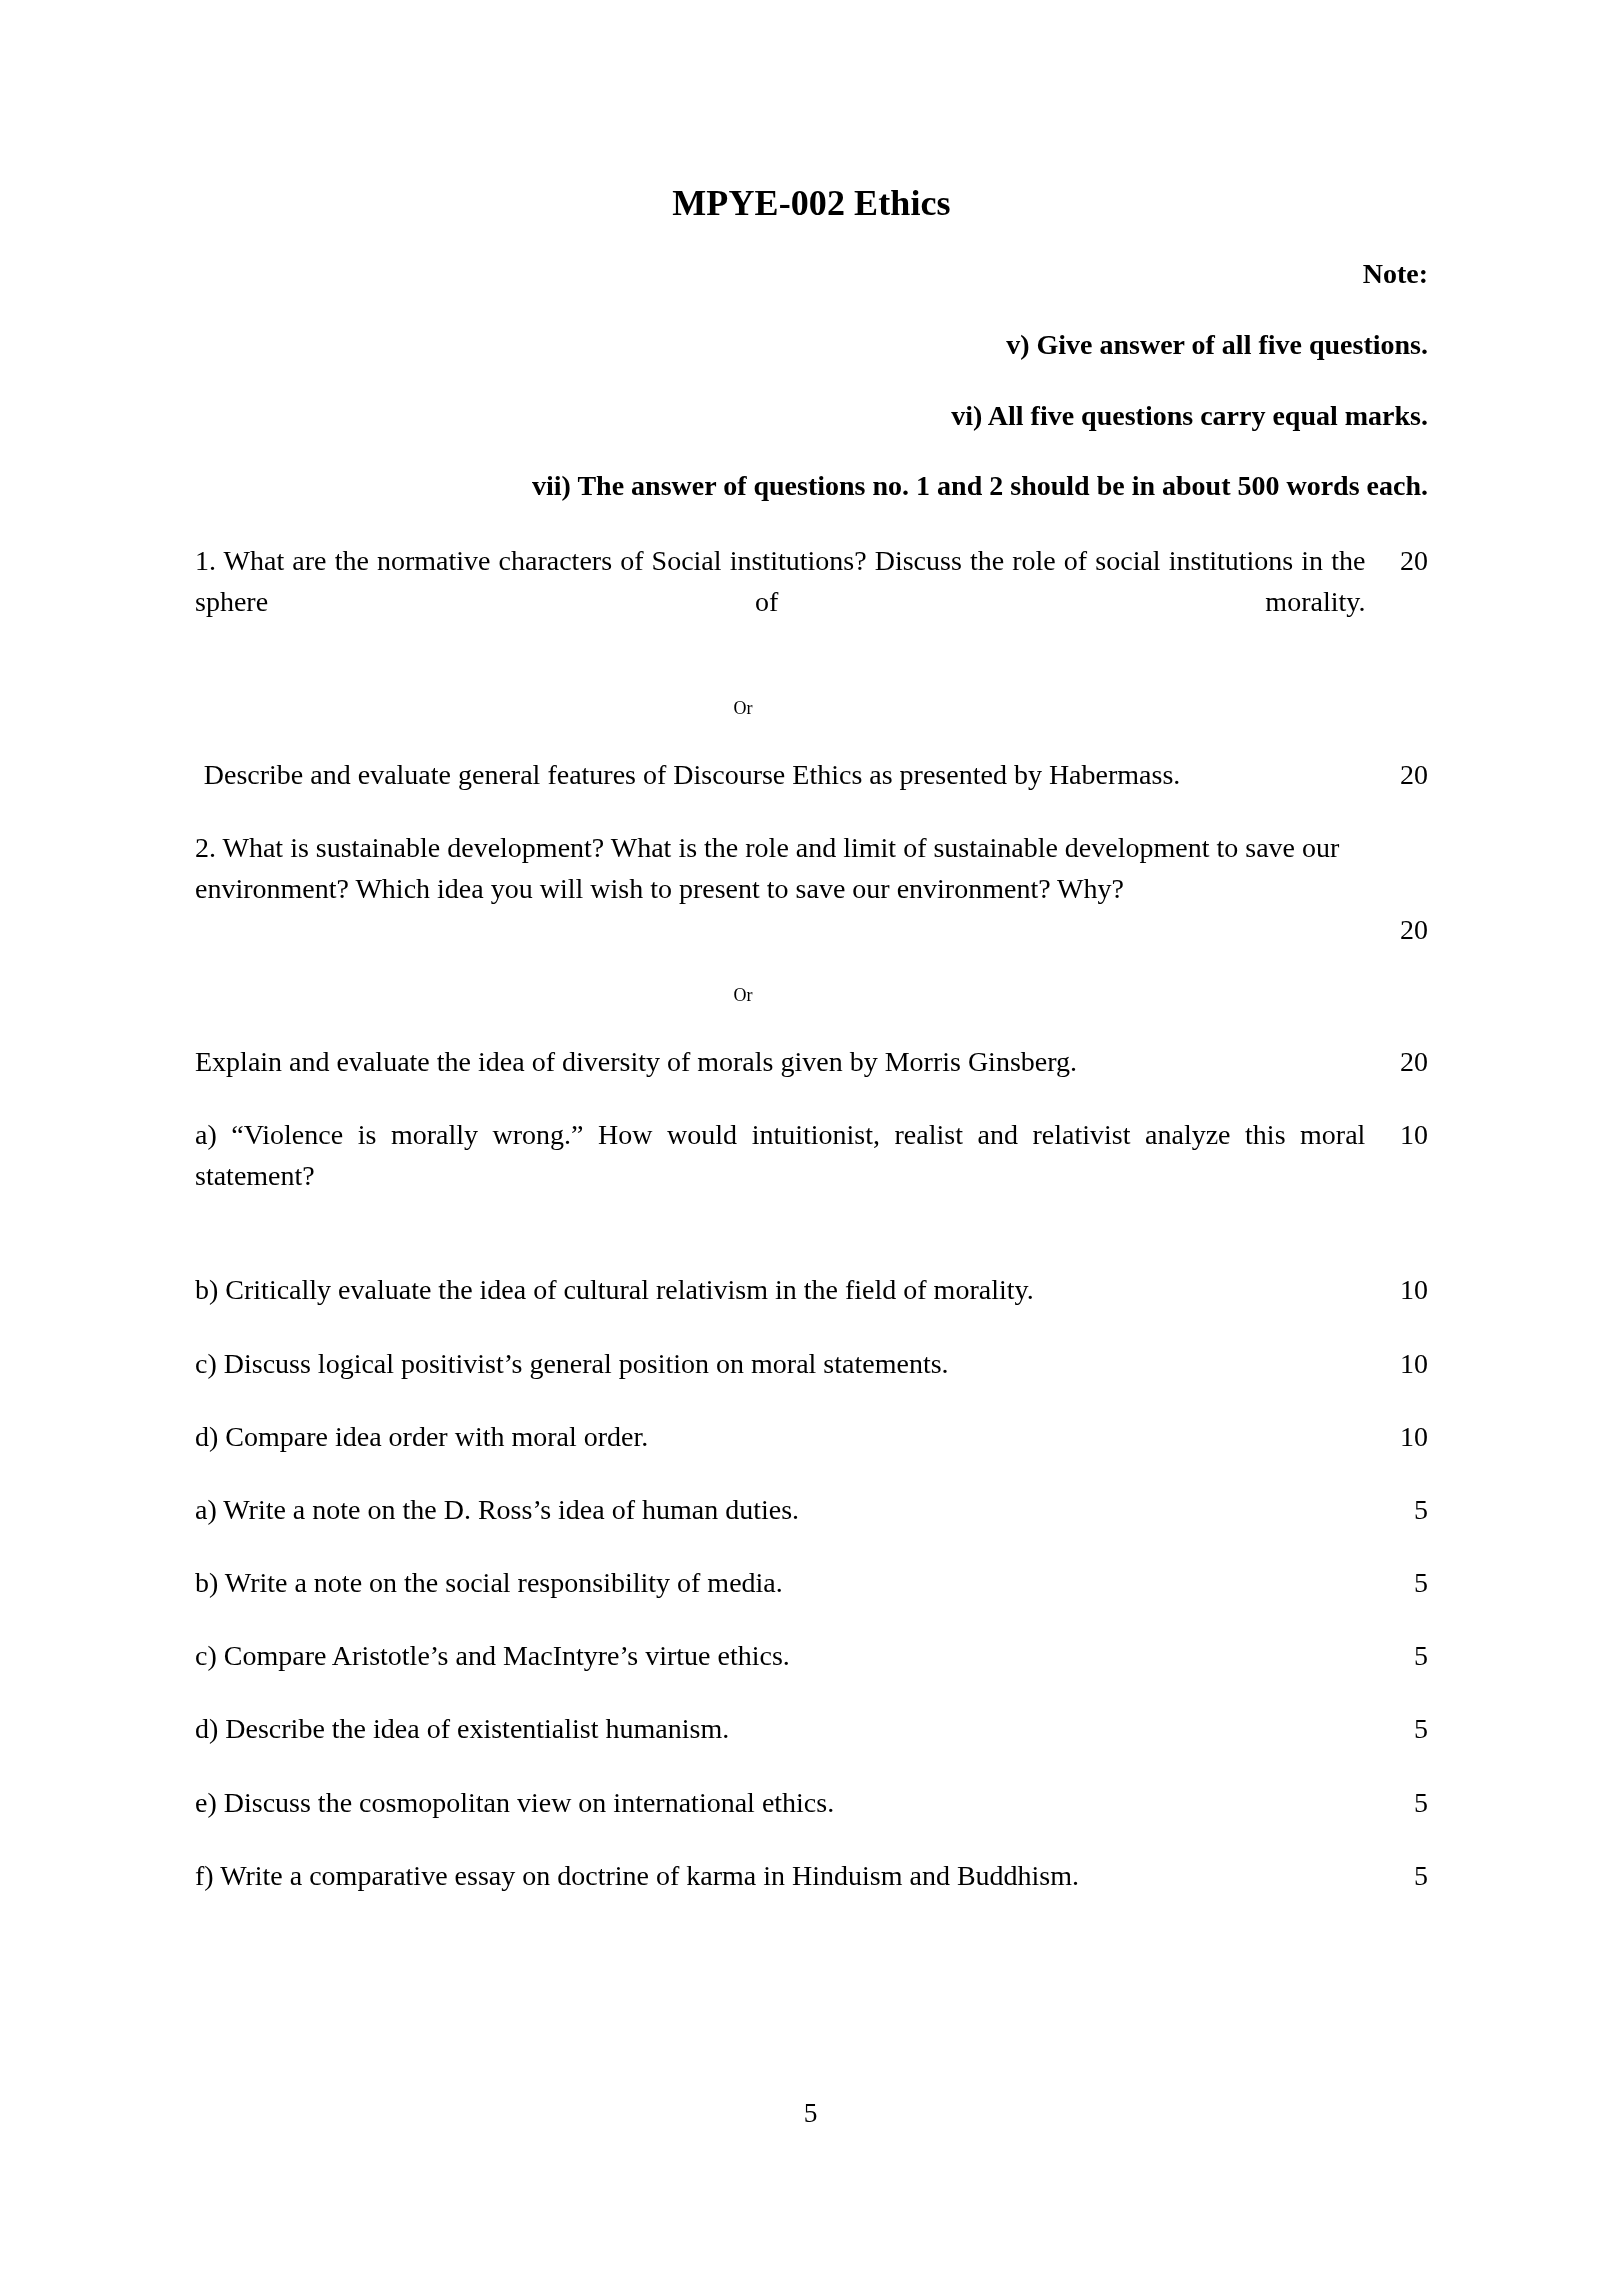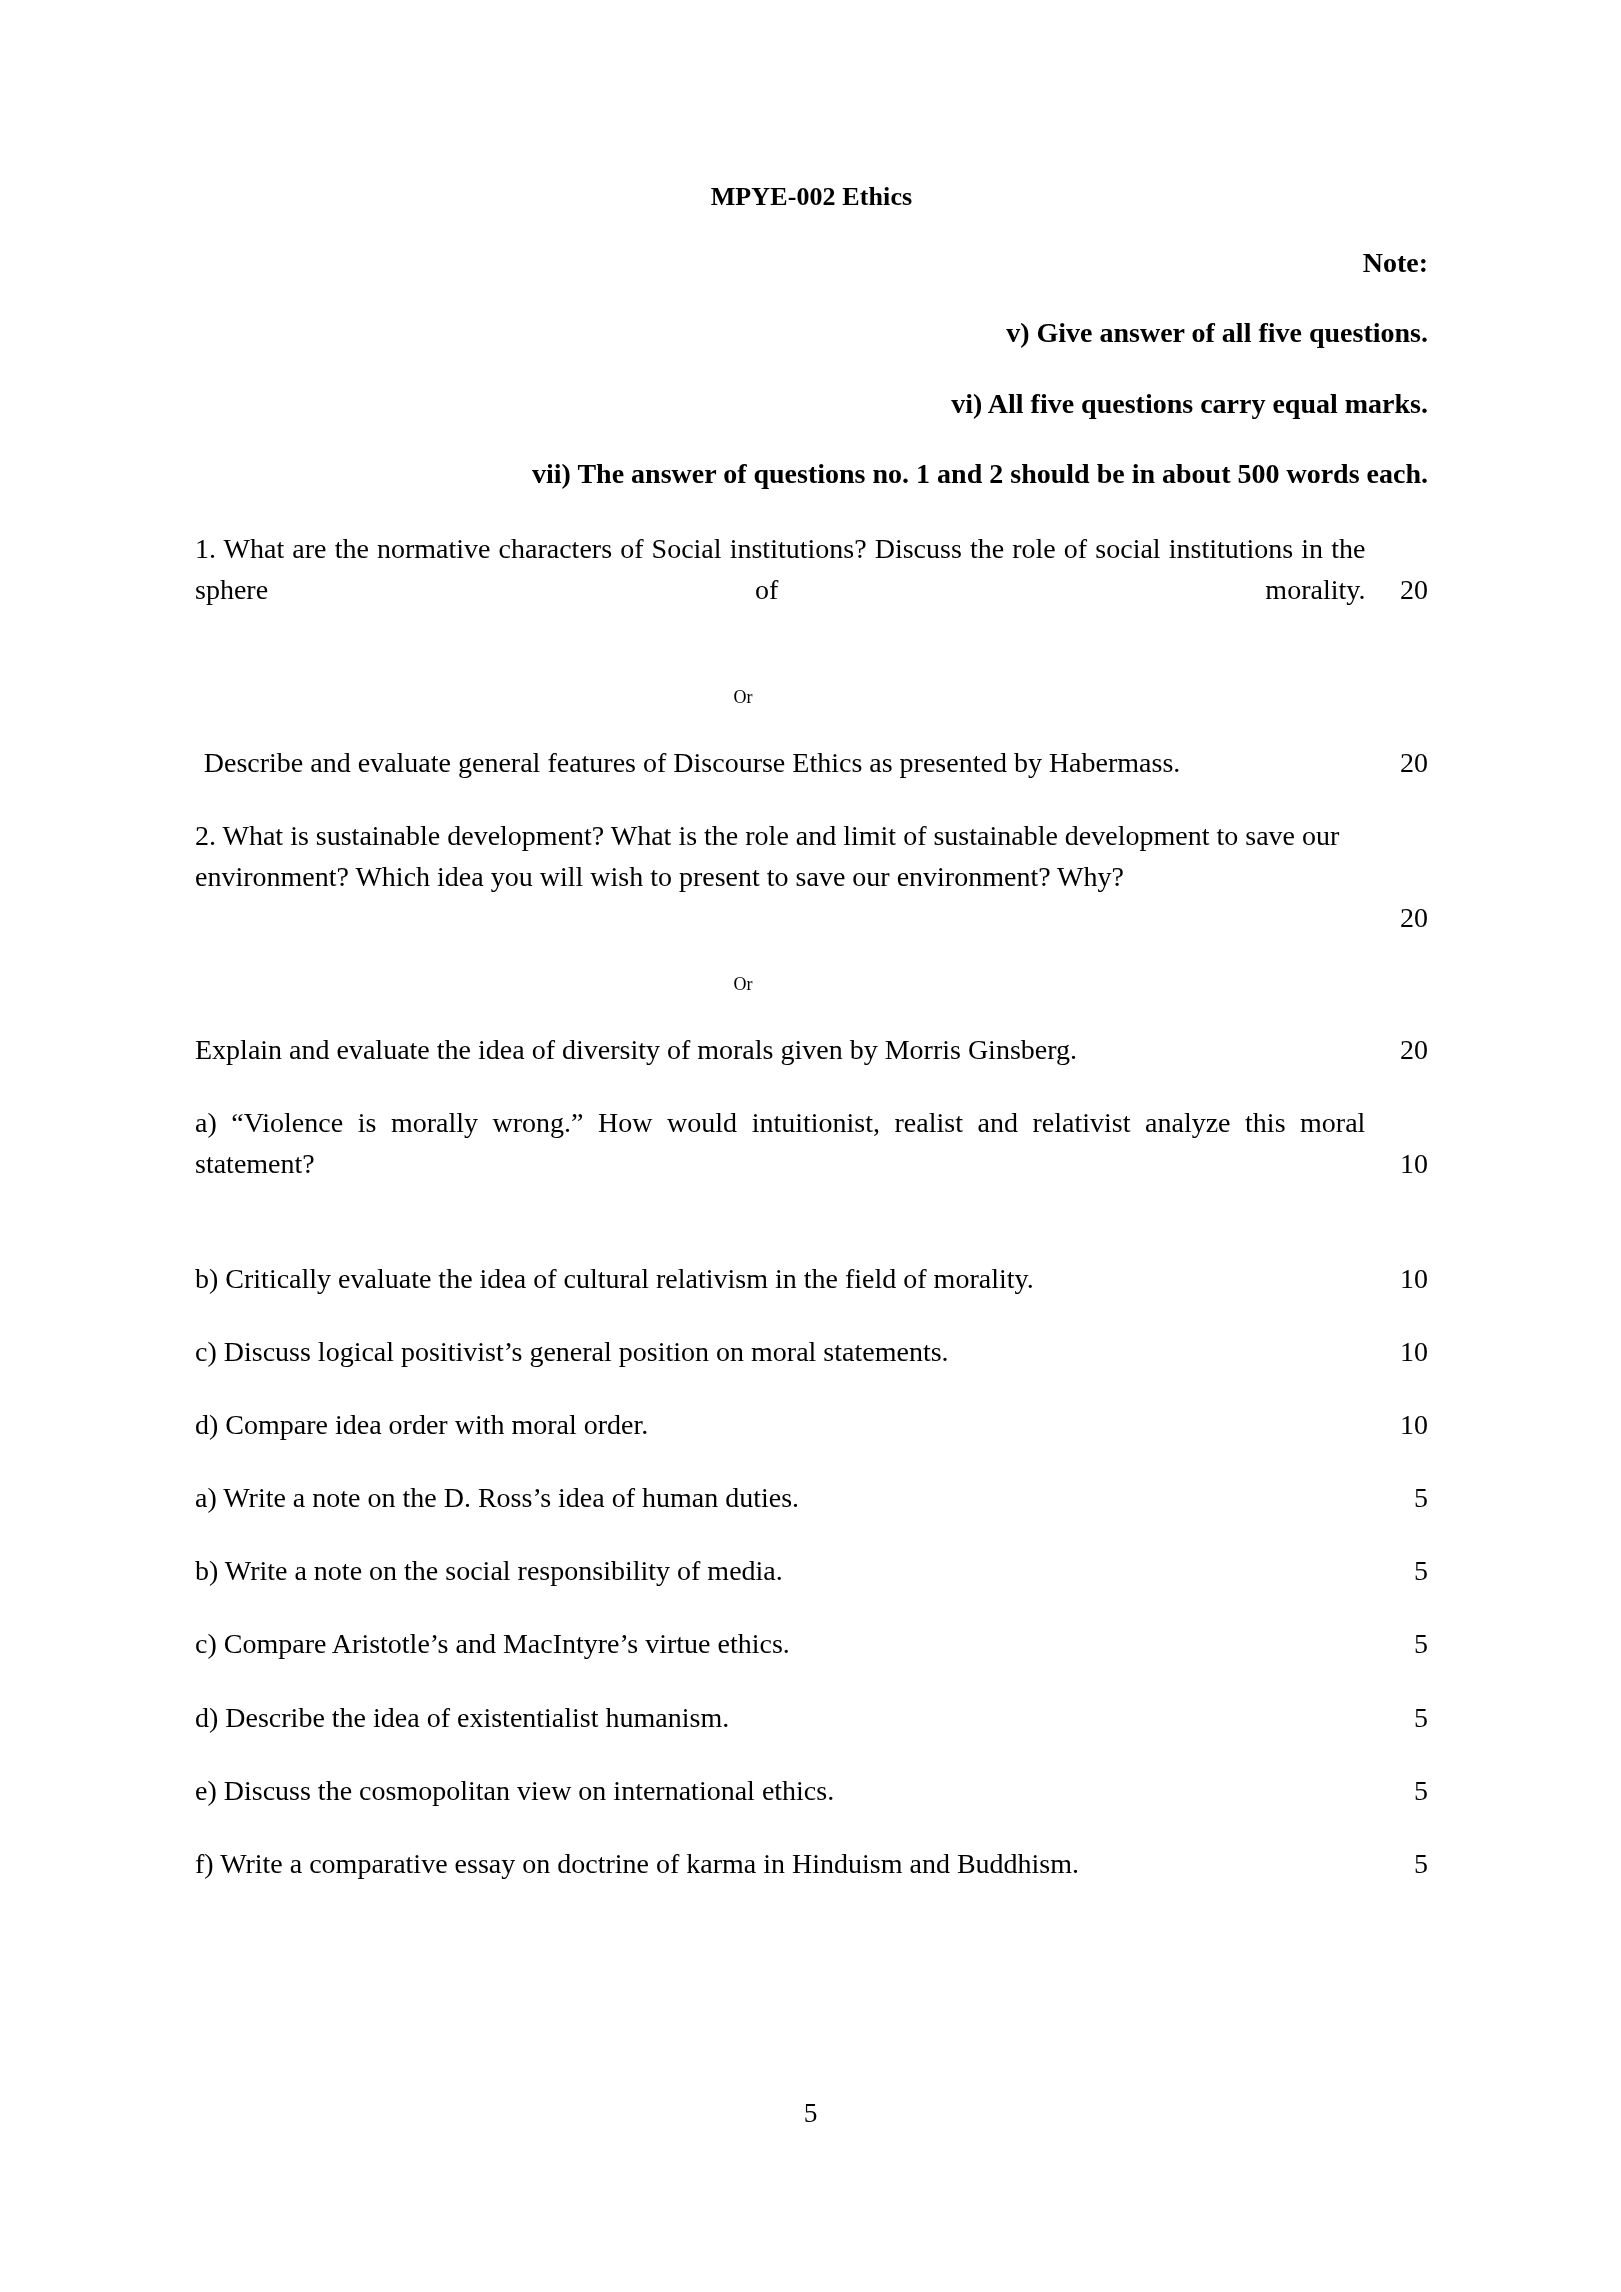--- a/index.html
+++ b/index.html
@@ -29,39 +29,39 @@
     position: absolute;
     left: 195px;
     top: 182px;
     width: 1233px;
   }
 
   
   .doc-title {
     text-align: center;
     font-weight: bold;
-    font-size: 26px;
+    font-size: 36px;
     line-height: 1.18;
     margin: 0 0 33px 0;
     letter-spacing: 0.1px;
   }
 
   
   .note-line {
     font-weight: bold;
     font-size: 28px;
     line-height: 1.2;
     margin: 0 0 37px 0;
     text-align: right;
   }
 
   
   .q-row {
     display: flex;
-    align-items: center;
+    align-items: flex-start;
     justify-content: space-between;
     margin: 0 0 32px 0;
   }
   .q-text {
     font-size: 28px;
     line-height: 1.47;
     text-align: justify;
     text-justify: inter-word;
     flex: 1 1 auto;
     padding-right: 17.6px;

